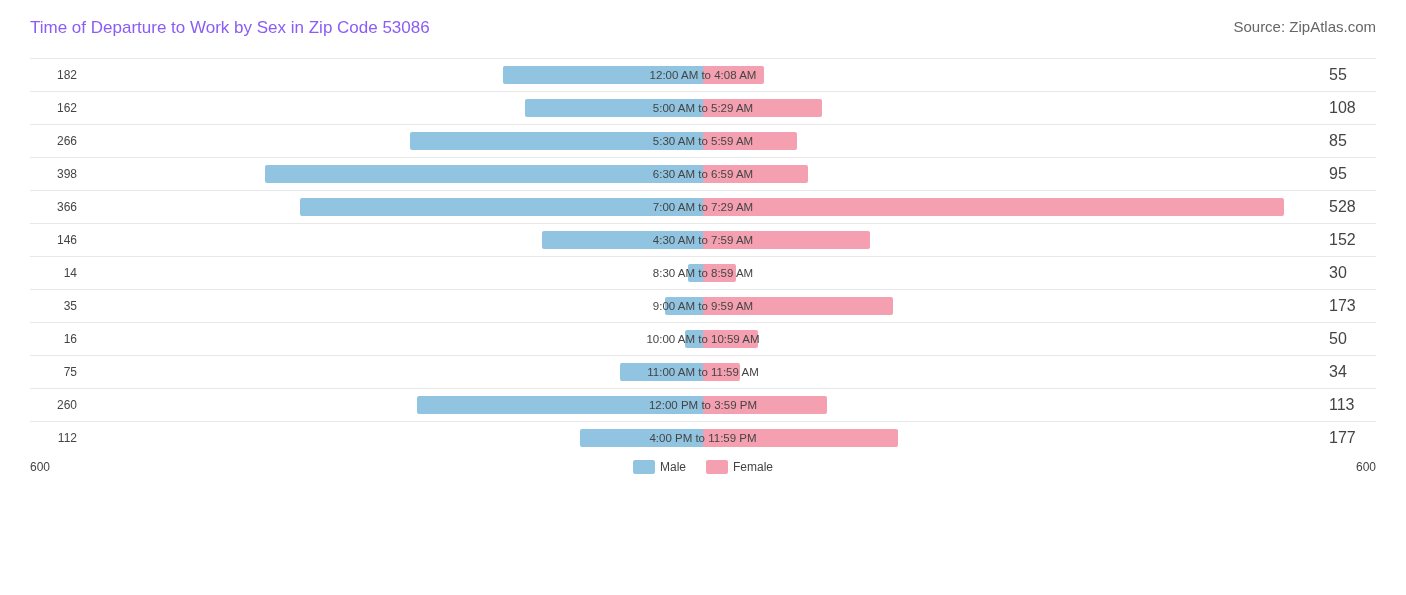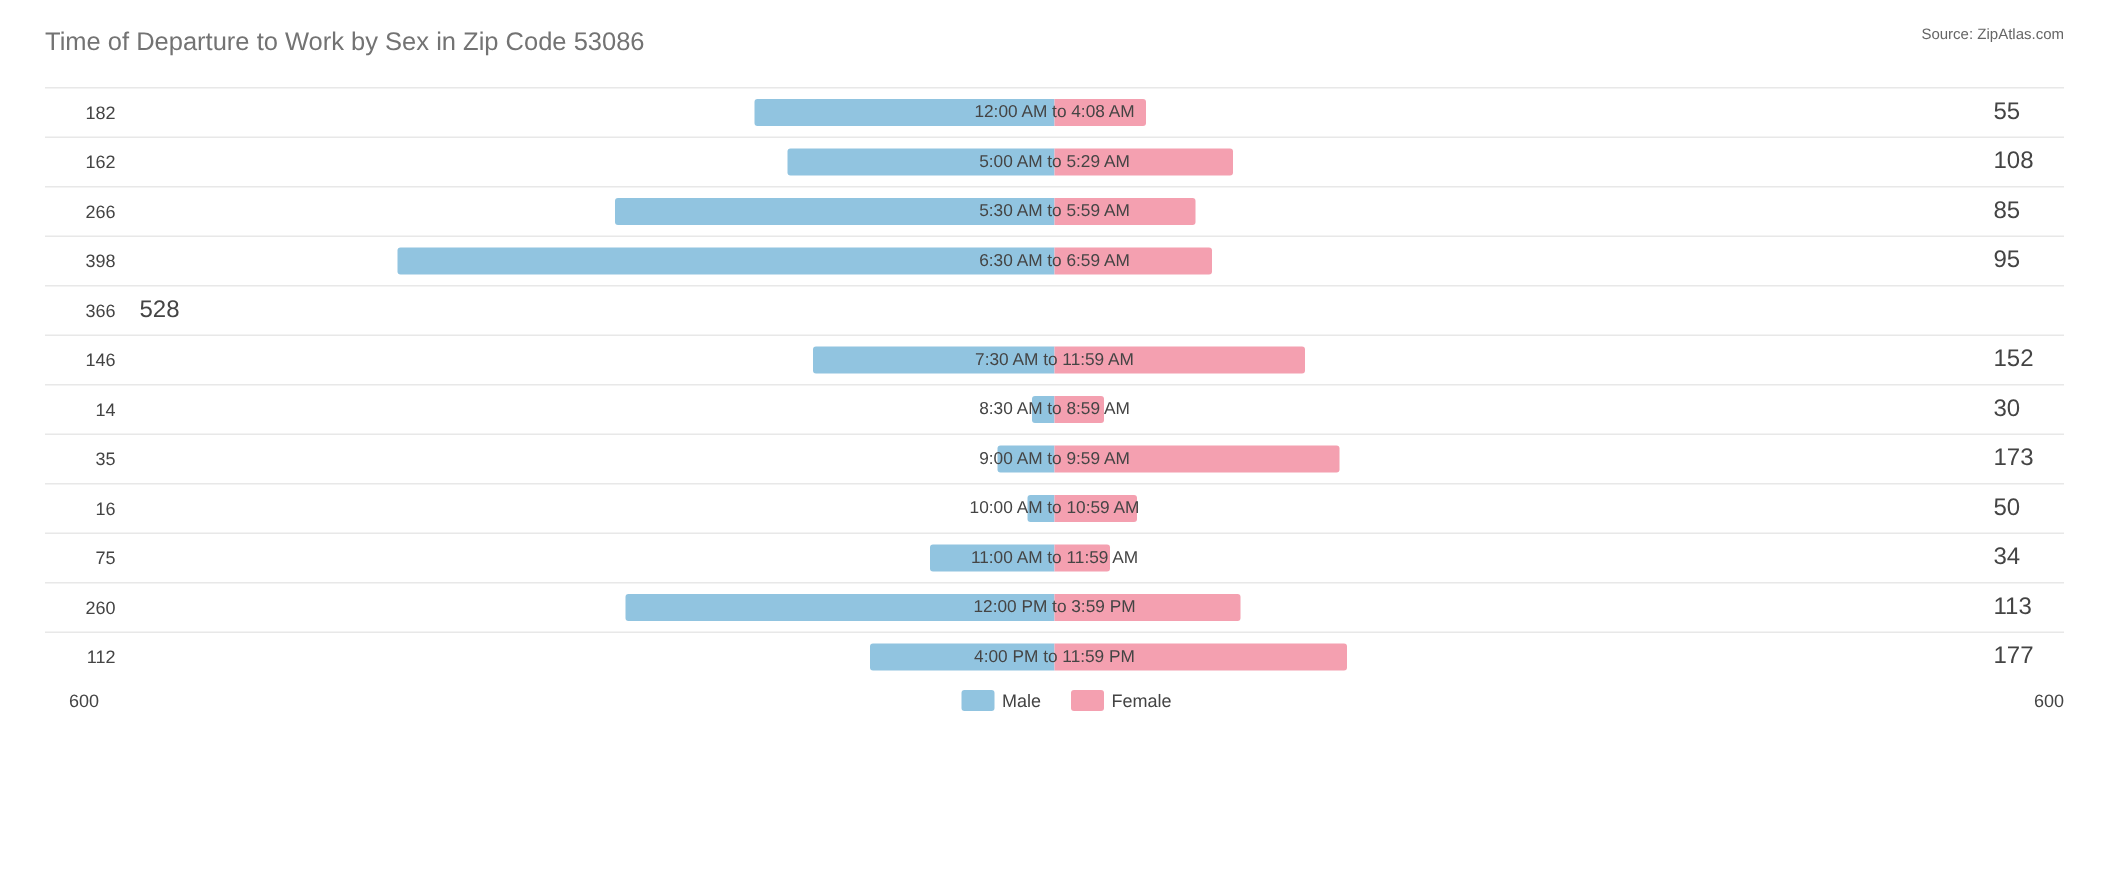--- a/index.html
+++ b/index.html
@@ -12,28 +12,28 @@
     }
     .chart-container {
       width: 1406px;
       height: 595px;
       padding: 18px 30px 40px 30px;
       position: relative;
     }
     .chart-title {
       font-size: 17px;
       font-weight: 400;
-      color: #737373;
+      color: #8b5cf6;
       margin-bottom: 6px;
     }
     .source-text {
       position: absolute;
       top: 18px;
       right: 30px;
-      font-size: 10px;
+      font-size: 15px;
       color: #666;
     }
     .chart-body {
       display: flex;
       flex-direction: column;
       width: 100%;
       margin-top: 20px;
     }
     .row {
       display: flex;
@@ -91,21 +91,20 @@
       color: #444;
       padding-left: 8px;
       flex-shrink: 0;
     }
     .bottom-row {
       display: flex;
       justify-content: space-between;
       align-items: center;
       margin-top: 6px;
       padding: 0 0;
-      margin-left: 16px;
     }
     .axis-val {
       font-size: 12px;
       color: #444;
       width: 55px;
     }
     .axis-val.right {
       text-align: right;
     }
     .legend {
@@ -165,27 +164,32 @@
         <div class="left-val">398</div>
         <div class="bars-area">
           <div class="bar-male" style="width: 35.428%;"></div>
           <div class="label-center">6:30 AM to 6:59 AM</div>
           <div class="bar-female" style="width: 8.45644%;"></div>
         </div>
         <div class="right-val">95</div>
       </div>
       <div class="row">
         <div class="left-val">366</div>
+        <div class="bars-area">
+          <div class="bar-male" style="width: 32.5795%;"></div>
+          <div class="label-center">7:00 AM to 7:29 AM</div>
+          <div class="bar-female" style="width: 47%;"></div>
+        </div>
         <div class="right-val">528</div>
       </div>
       <div class="row">
         <div class="left-val">146</div>
         <div class="bars-area">
           <div class="bar-male" style="width: 12.9962%;"></div>
-          <div class="label-center">7:30 AM to 11:59 AM</div>
+          <div class="label-center">4:30 AM to 7:59 AM</div>
           <div class="bar-female" style="width: 13.5303%;"></div>
         </div>
         <div class="right-val">152</div>
       </div>
       <div class="row">
         <div class="left-val">14</div>
         <div class="bars-area">
           <div class="bar-male" style="width: 1.24621%;"></div>
           <div class="label-center">8:30 AM to 8:59 AM</div>
           <div class="bar-female" style="width: 2.67045%;"></div>

